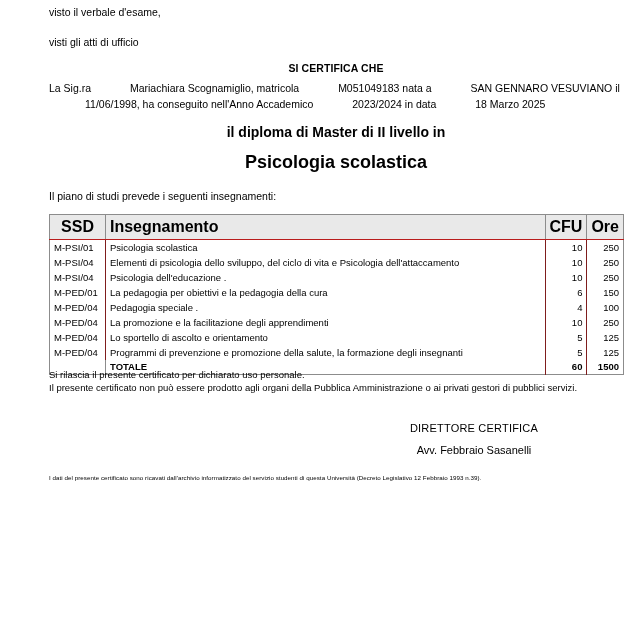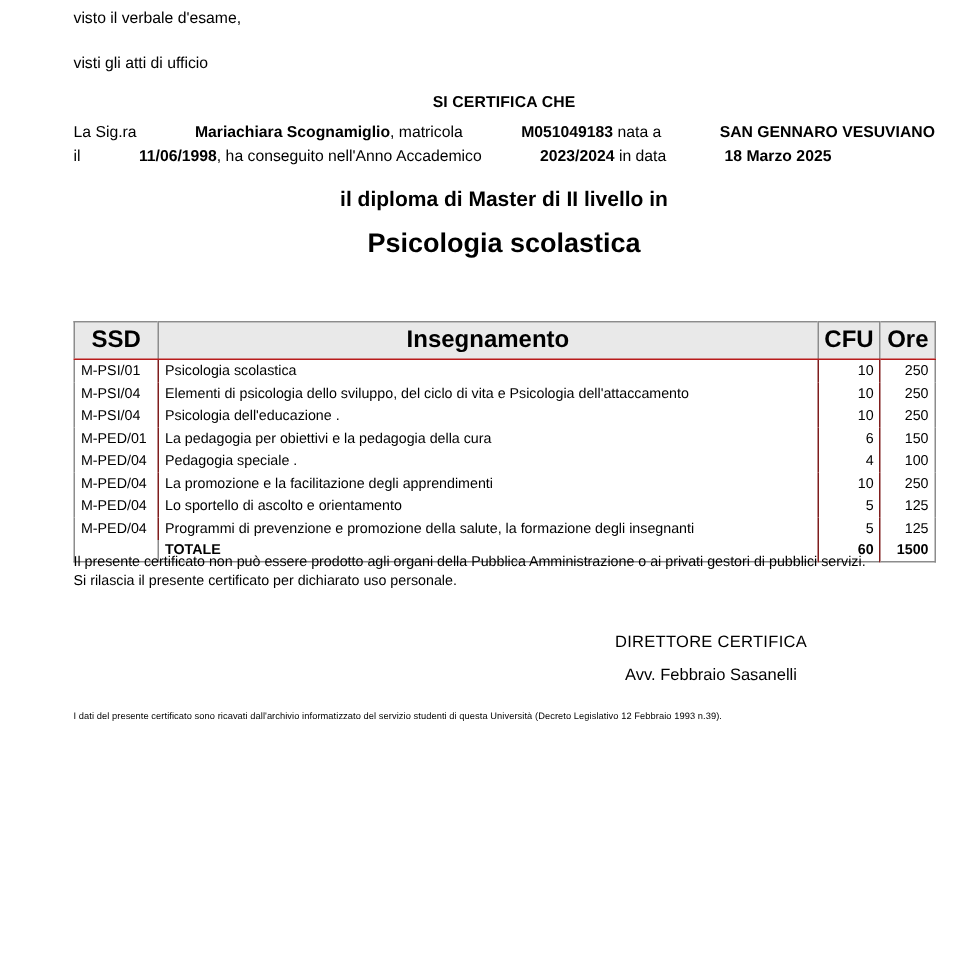--- a/index.html
+++ b/index.html
@@ -53,21 +53,21 @@
 
   
   .statement {
     position: absolute;
     left: 33px;
     top: 80px;
     width: 578px;
     font-size: 10.5px;
     line-height: 16px;
   }
-  .statement b { font-weight: bold; padding-left: 36px; }
+  .statement b { font-weight: normal; padding-left: 36px; }
 
   
   .diploma-line {
     position: absolute;
     left: 0;
     top: 124px;
     width: 640px;
     text-align: center;
     font-size: 14px;
     font-weight: bold;
@@ -118,21 +118,21 @@
     height: 15px;
     box-sizing: border-box;
     white-space: nowrap;
   }
   .course-table td:last-child { border-right: none; }
   .col-ssd   { width: 56px;  text-align: left; }
   .col-ins   { text-align: left; }
   .col-cfu   { width: 34px;  text-align: right; }
   .col-ore   { width: 36px;  text-align: right; }
   .th-ssd    { text-align: center; }
-  .th-ins    { text-align: center; }
+  .th-ins    { text-align: left; }
   .th-cfu    { }
   .th-ore    { text-align: right; }
   .total-row td { font-weight: bold; }
   .total-row .col-ssd { border-right: 1px solid #8c8c8c; }
 
   
   .notes {
     position: absolute;
     left: 33px;
     top: 369px;
@@ -175,20 +175,21 @@
     <p class="line l2">visti gli atti di ufficio</p>
   </div>
 
   <div class="certifica">SI CERTIFICA CHE</div>
 
   <div class="statement"><span>La Sig.ra </span><b>Mariachiara Scognamiglio</b><span>, matricola </span><b>M051049183</b><span> nata a </span><b>SAN GENNARO VESUVIANO</b><span> il </span><b>11/06/1998</b><span>, ha conseguito nell'Anno Accademico </span><b>2023/2024</b><span> in data </span><b>18 Marzo 2025</b></div>
 
   <div class="diploma-line">il diploma di Master di II livello in</div>
   <div class="course-title">Psicologia scolastica</div>
 
+  <div class="plan-intro">Il piano di studi prevede i seguenti insegnamenti:</div>
 
   <table class="course-table">
     <thead>
       <tr>
         <th class="th-ssd">SSD</th>
         <th class="th-ins">Insegnamento</th>
         <th class="th-cfu">CFU</th>
         <th class="th-ore">Ore</th>
       </tr>
     </thead>
@@ -244,22 +245,22 @@
       <tr class="total-row">
         <td class="col-ssd"></td>
         <td class="col-ins">TOTALE</td>
         <td class="col-cfu">60</td>
         <td class="col-ore">1500</td>
       </tr>
     </tbody>
   </table>
 
   <div class="notes">
+    <div>Si rilascia il presente certificato per dichiarato uso personale.</div>
     <div>Il presente certificato non può essere prodotto agli organi della Pubblica Amministrazione o ai privati gestori di pubblici servizi.</div>
-    <div>Si rilascia il presente certificato per dichiarato uso personale.</div>
   </div>
 
   <div class="signature">
     <div class="role">DIRETTORE CERTIFICA</div>
     <div class="name">Avv. Febbraio Sasanelli</div>
   </div>
 
   <div class="fineprint">I dati del presente certificato sono ricavati dall'archivio informatizzato del servizio studenti di questa Università (Decreto Legislativo 12 Febbraio 1993 n.39).</div>
 
 </div>

